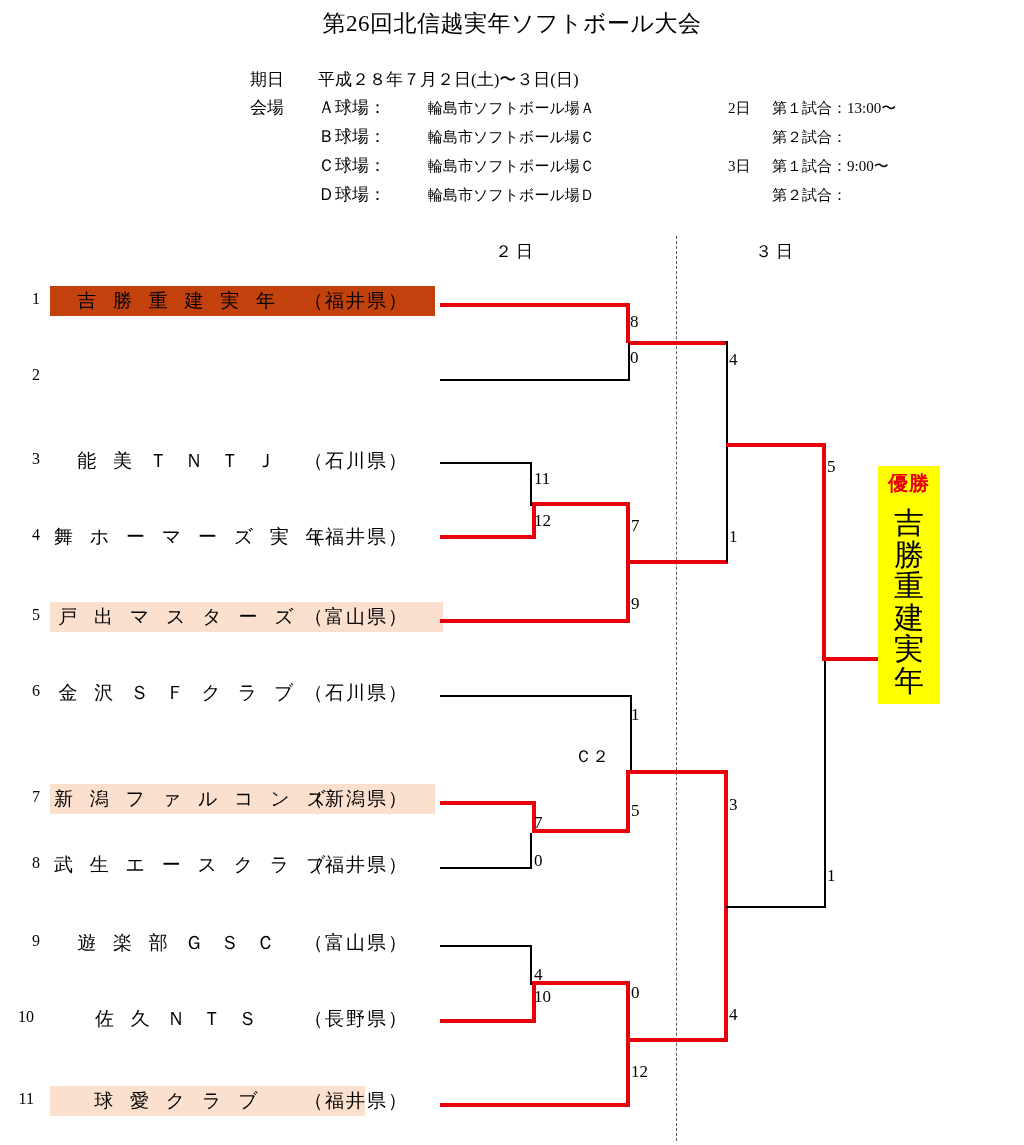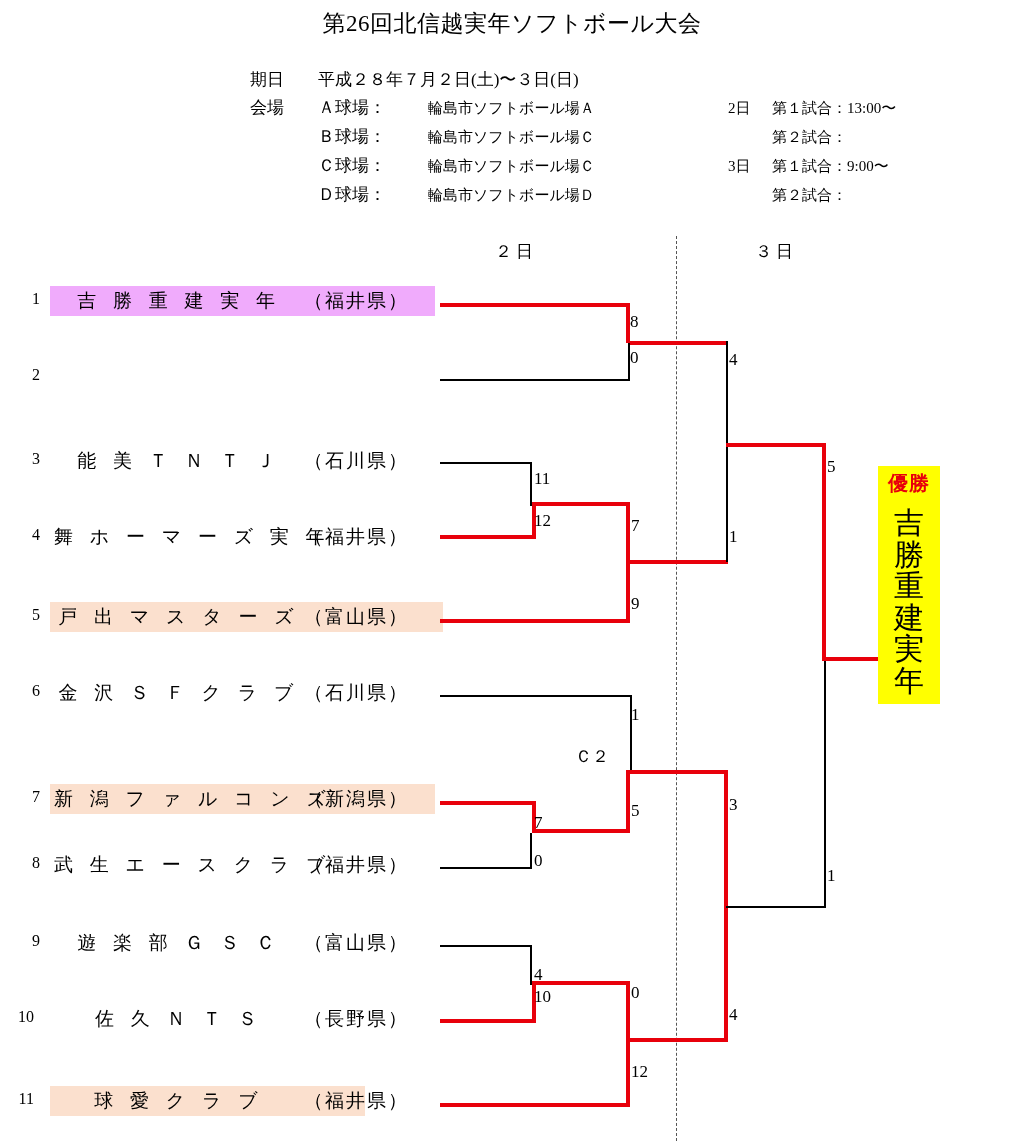--- a/index.html
+++ b/index.html
@@ -58,21 +58,21 @@
   .team .nm {
     display: inline-block;
     width: 250px;
     letter-spacing: 6px;
     text-align: center;
   }
   .team .pf {
     display: inline-block;
     letter-spacing: 2px;
   }
-  .hl-yellow { background: #f0abfc; }
+  .hl-yellow { background: #c2410c; }
   .hl-peach  { background: #fbe0ce; }
 
   .score {
     font-size: 17px;
     font-family: "Liberation Serif", serif;
   }
 
   .line-red {
     background: #e8000b;
   }

